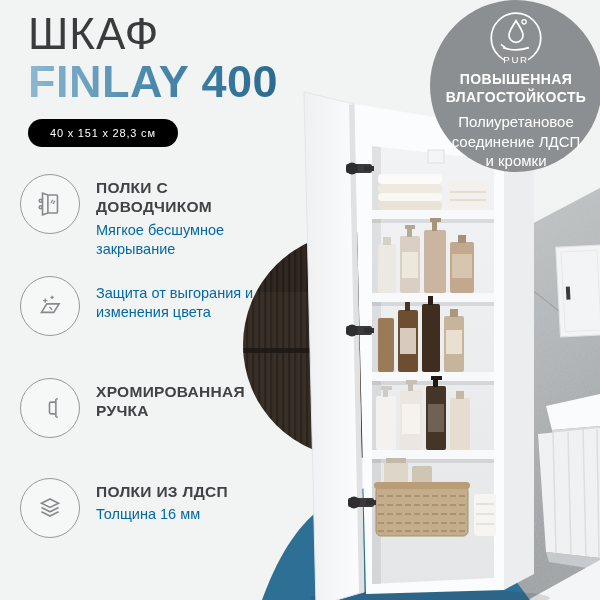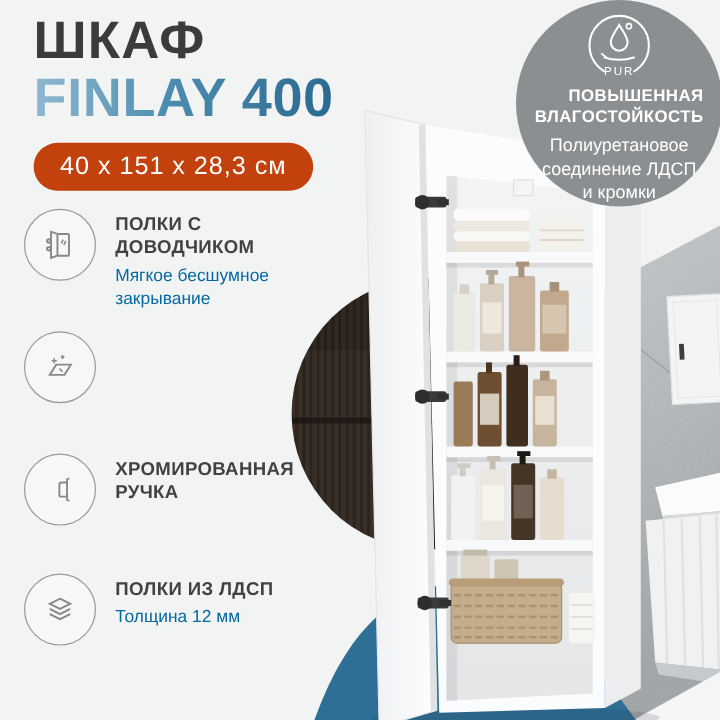--- a/index.html
+++ b/index.html
@@ -3,32 +3,32 @@
 <meta charset="utf-8">
 <style>
   html,body{margin:0;padding:0;}
   body{width:600px;height:600px;overflow:hidden;background:#eef0f0;font-family:"Liberation Sans", sans-serif;}
   .canvas{position:relative;width:600px;height:600px;background:#f2f3f3;overflow:hidden;}
   .scene{position:absolute;inset:0;z-index:1;}
   .overlay{position:absolute;inset:0;z-index:2;pointer-events:none;}
 
   
   .header{position:absolute;left:28px;top:12px;}
-  .title{font-size:44px;font-weight:700;color:#3b3b3d;letter-spacing:1px;line-height:1.0;}
+  .title{font-size:44px;font-weight:400;color:#3b3b3d;letter-spacing:1px;line-height:1.0;}
   .model{font-size:45px;font-weight:800;letter-spacing:0.5px;line-height:1.05;margin-top:2px;
          color:#3f7ca0;background:linear-gradient(90deg,#8fb8d1 0%,#4d8cae 45%,#2a6a90 100%);
          -webkit-background-clip:text;background-clip:text;text-align:right;-webkit-text-fill-color:transparent;}
-  .pill{display:inline-block;margin-top:14px;background:#c2410c;color:#fff;font-size:21px;
+  .pill{display:inline-block;margin-top:14px;background:#000000;color:#fff;font-size:11px;
         letter-spacing:0.8px;padding:8px 22px;border-radius:20px;}
 
   
   .badge{position:absolute;left:430px;top:0px;width:172px;height:172px;border-radius:50%;
          background:#8c8f91;color:#fff;text-align:center;display:flex;flex-direction:column;
          align-items:center;justify-content:flex-start;padding-top:10px;box-sizing:border-box;}
-  .badge .b-title{font-size:14px;font-weight:700;letter-spacing:0.4px;line-height:1.3;margin-top:4px;text-align:right;}
+  .badge .b-title{font-size:14px;font-weight:700;letter-spacing:0.4px;line-height:1.3;margin-top:4px;}
   .badge .b-sub{font-size:15px;line-height:1.3;margin-top:6px;width:140px;}
 
   
   .feature{position:absolute;left:20px;display:flex;align-items:flex-start;}
   .f-icon{width:58px;height:58px;border:1.6px solid #97999b;border-radius:50%;flex:0 0 auto;
           display:flex;align-items:center;justify-content:center;background:rgba(255,255,255,0.35);}
   .f-text{margin-left:16px;margin-top:4px;max-width:200px;}
   .f-title{font-size:15.5px;font-weight:700;color:#404245;letter-spacing:0.3px;line-height:1.25;}
   .f-sub{font-size:14.5px;color:#0369a1;line-height:1.3;margin-top:4px;}
   .f1{top:174px;} .f2{top:276px;} .f3{top:378px;} .f4{top:478px;}
@@ -255,20 +255,21 @@
     <div class="feature f2">
       <div class="f-icon">
         <svg width="32" height="32" viewBox="0 0 30 30" fill="none" stroke="#87898c" stroke-width="1.5">
           <path d="M7 21 L12 13 L23.5 13 L18.5 21 Z"></path>
           <path d="M14.5 16 l2.5 2.5" stroke-width="1.2"></path>
           <path d="M10.5 8 v4 M8.5 10 h4" stroke-width="1.2"></path>
           <path d="M17 5.5 v3 M15.5 7 h3" stroke-width="1.2"></path>
         </svg>
       </div>
       <div class="f-text">
+        <div class="f-sub">Защита от выгорания и изменения цвета</div>
       </div>
     </div>
 
     <div class="feature f3">
       <div class="f-icon">
         <svg width="32" height="32" viewBox="0 0 30 30" fill="none" stroke="#87898c" stroke-width="1.5">
           <path d="M20.5 6.5 V23.5"></path>
           <path d="M20.5 9.5 H16 Q14.5 9.5 14.5 11 V19 Q14.5 20.5 16 20.5 H20.5"></path>
           <path d="M20.5 6.5 h2 M20.5 23.5 h2" stroke-width="1.2"></path>
         </svg>
@@ -281,18 +282,18 @@
     <div class="feature f4">
       <div class="f-icon">
         <svg width="32" height="32" viewBox="0 0 30 30" fill="none" stroke="#87898c" stroke-width="1.5">
           <path d="M15 6.5 L23 10.5 L15 14.5 L7 10.5 Z"></path>
           <path d="M7 14.5 L15 18.5 L23 14.5"></path>
           <path d="M7 18.5 L15 22.5 L23 18.5"></path>
         </svg>
       </div>
       <div class="f-text">
         <div class="f-title">ПОЛКИ ИЗ ЛДСП</div>
-        <div class="f-sub">Толщина 12 мм</div>
+        <div class="f-sub">Толщина 16 мм</div>
       </div>
     </div>
 
   </div>
 </div>
 
 </body></html>

